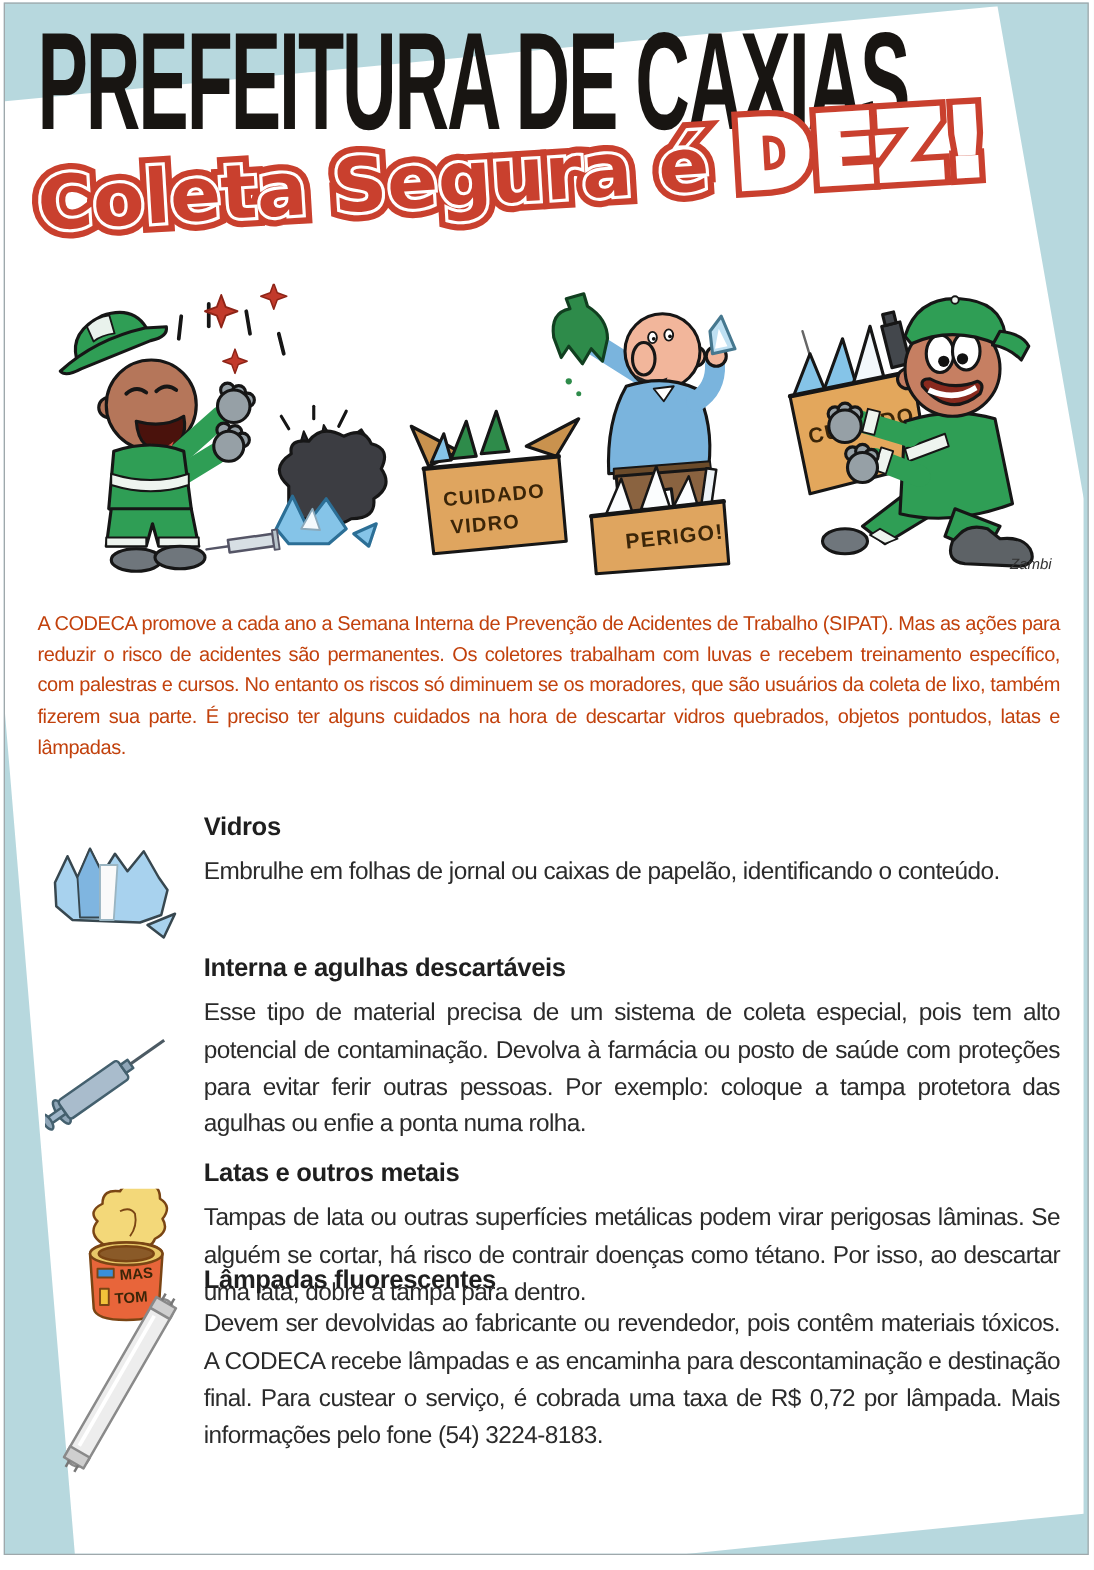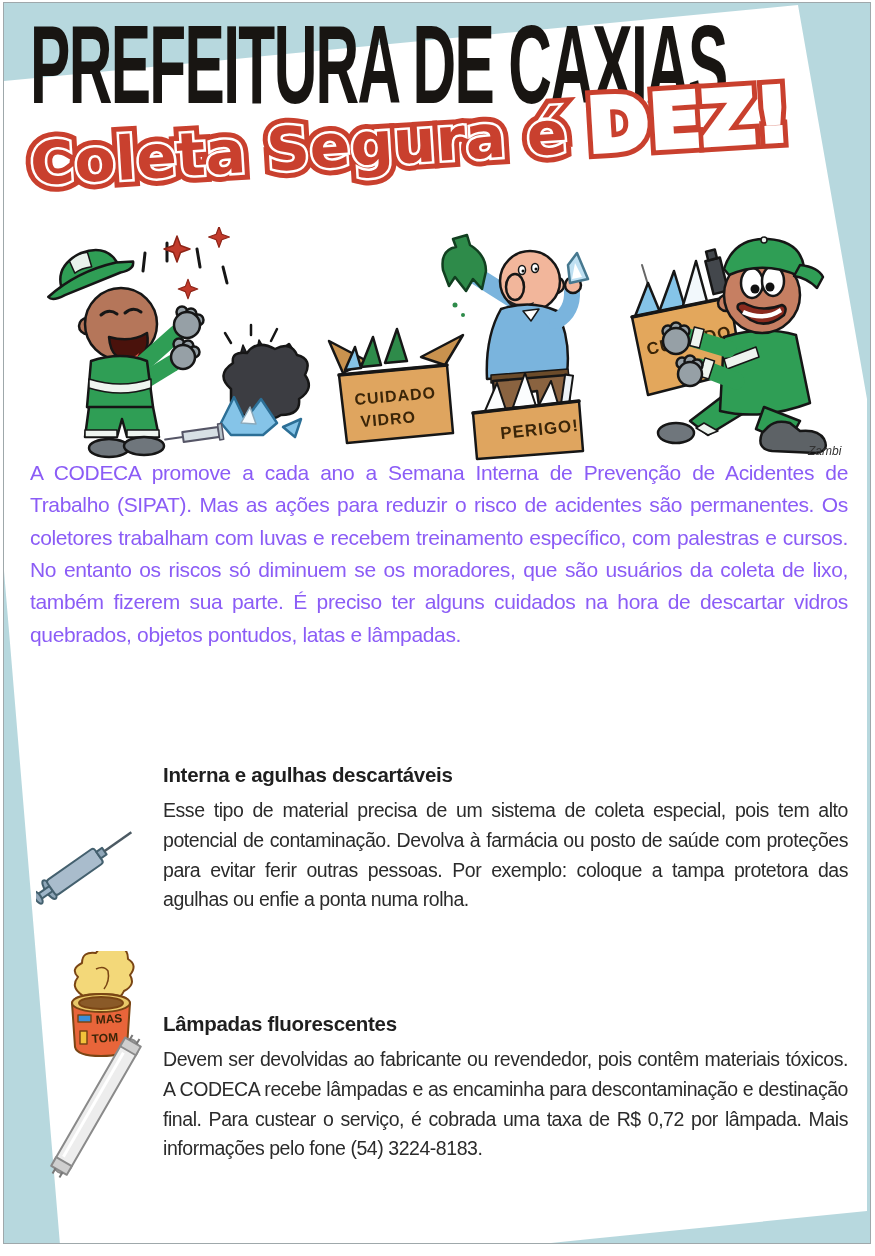--- a/index.html
+++ b/index.html
@@ -23,22 +23,22 @@
           transform-origin:left center;white-space:nowrap;
           font-family:"DejaVu Sans",sans-serif;font-weight:bold;font-size:60px;}
   .slogan .layer{position:absolute;left:0;top:0;white-space:nowrap;}
   .slogan .layer.rel{position:relative;}
   .slogan .big{font-size:74px;letter-spacing:1px;}
   .l-fat{-webkit-text-stroke:15px #c9402e;color:#c9402e;}
   .l-white{-webkit-text-stroke:5px #ffffff;color:#ffffff;}
   .l-top1{color:#c9402e;}
   .l-top2{color:#ffffff;}
 
-  .intro{position:absolute;left:30px;top:457px;width:818px;margin:0;
-         font-size:21px;line-height:1.54;letter-spacing:-.35px;color:#8b5cf6;
+  .intro{position:absolute;left:30px;top:488px;width:818px;margin:0;
+         font-size:16px;line-height:1.54;letter-spacing:-.35px;color:#c2410c;
          text-align:justify;}
 
   .section{position:absolute;left:30px;width:818px;}
   .sec-text{margin-left:133px;}
   .sec-text h2{margin:0 0 9px 0;font-size:20.5px;letter-spacing:-.3px;color:#1f1f1f;}
   .sec-text p{margin:0;font-size:19.5px;line-height:1.53;letter-spacing:-.45px;
               color:#2b2b2b;text-align:justify;}
   .sec-icon{position:absolute;left:6px;top:0;}
 
   svg text{font-family:"Liberation Sans",sans-serif;}
@@ -232,20 +232,34 @@
           <path d="M112,44 q10,-32 44,-30 q32,2 36,28 l-5,9 q-36,-16 -70,-1 z" fill="#2f9e55"></path>
           <path d="M188,40 q18,2 23,12 l-6,11 q-10,-10 -23,-12 z" fill="#2f9e55"></path>
           <circle cx="152" cy="15" r="3" fill="#eef4ef" stroke-width="1.5"></circle>
         </g>
         <text class="sig" x="196" y="230" stroke="none">Zambi</text>
       </g>
     </svg>
 
     <p class="intro">A CODECA promove a cada ano a Semana Interna de Prevenção de Acidentes de Trabalho (SIPAT). Mas as ações para reduzir o risco de acidentes são permanentes. Os coletores trabalham com luvas e recebem treinamento específico, com palestras e cursos. No entanto os riscos só diminuem se os moradores, que são usuários da coleta de lixo, também fizerem sua parte. É preciso ter alguns cuidados na hora de descartar vidros quebrados, objetos pontudos, latas e lâmpadas.</p>
 
+    <div class="section" style="top:650px">
+      <svg class="sec-icon" style="top:22px" width="110" height="85" viewBox="0 0 110 85">
+        <g stroke="#37474f" stroke-width="2" stroke-linejoin="round">
+          <path d="M8,34 L18,13 L26,30 L36,7 L46,27 L56,11 L66,25 L79,9 L91,30 L98,40 L93,60 L76,66 L22,64 L9,53 Z" fill="#a8d2ee"></path>
+          <path d="M26,30 L36,7 L46,27 L44,62 L28,62 Z" fill="#7fb5e0" stroke-width="1.5"></path>
+          <path d="M44,20 L58,20 L55,64 L44,64 Z" fill="#fafafa" stroke="#9ab5c2" stroke-width="1.5"></path>
+          <path d="M82,68 L104,59 L95,78 Z" fill="#a8d2ee"></path>
+        </g>
+      </svg>
+      <div class="sec-text">
+        <h2>Vidros</h2>
+        <p>Embrulhe em folhas de jornal ou caixas de papelão, identificando o conteúdo.</p>
+      </div>
+    </div>
 
     <div class="section" style="top:763px">
       <svg class="sec-icon" style="top:48px" width="112" height="95" viewBox="0 0 112 95">
         <g transform="translate(20,74) rotate(-35)" stroke="#44606e" stroke-width="2" stroke-linejoin="round">
           <ellipse cx="-8" cy="0" rx="4" ry="11" fill="#8fa6b8"></ellipse>
           <rect x="-22" y="-3" width="16" height="6" fill="#9fb6c9"></rect>
           <ellipse cx="-22" cy="0" rx="3" ry="7" fill="#8fa6b8"></ellipse>
           <rect x="-6" y="-9" width="58" height="18" rx="3" fill="#a9bccc"></rect>
           <rect x="52" y="-4" width="7" height="8" fill="#8fa6b8"></rect>
           <line x1="59" y1="0" x2="92" y2="0" stroke="#4c5a63" stroke-width="2.5"></line>
@@ -264,20 +278,24 @@
           <path d="M42,18 q8,-4 12,2 q2,10 -4,18" fill="none" stroke-width="1.5"></path>
           <path d="M18,52 q2,-9 29,-9 q27,0 29,9 l-3,44 q-2,9 -26,9 q-24,0 -26,-9 z" fill="#e8653a"></path>
           <ellipse cx="47" cy="52" rx="29" ry="9" fill="#e8c868"></ellipse>
           <ellipse cx="47" cy="52" rx="22" ry="6" fill="#8a5a28"></ellipse>
           <rect x="24" y="64" width="13" height="7" fill="#3a8fd9" stroke-width="1.5"></rect>
           <rect x="26" y="80" width="7" height="13" fill="#f2c23a" stroke-width="1.5"></rect>
           <text class="boxlabel" x="42" y="73" font-size="12" stroke="none" transform="rotate(-4 42 73)">MAS</text>
           <text class="boxlabel" x="38" y="92" font-size="12" stroke="none" transform="rotate(-4 38 92)">TOM</text>
         </g>
       </svg>
+      <div class="sec-text">
+        <h2>Latas e outros metais</h2>
+        <p>Tampas de lata ou outras superfícies metálicas podem virar perigosas lâminas. Se alguém se cortar, há risco de contrair doenças como tétano. Por isso, ao descartar uma lata, dobre a tampa para dentro.</p>
+      </div>
     </div>
 
     <div class="section" style="top:1012px">
       <svg class="sec-icon" style="top:12px" width="110" height="160" viewBox="0 0 110 160">
         <g transform="translate(22,148) rotate(-60)" stroke="#8a8a8a" stroke-width="2" stroke-linejoin="round">
           <rect x="0" y="-9" width="152" height="18" rx="9" fill="#ededed"></rect>
           <rect x="2" y="-9" width="10" height="18" fill="#cfcfcf"></rect>
           <rect x="140" y="-9" width="10" height="18" fill="#cfcfcf"></rect>
           <line x1="-4" y1="-4" x2="2" y2="-4" stroke="#777"></line>
           <line x1="-4" y1="4" x2="2" y2="4" stroke="#777"></line>

